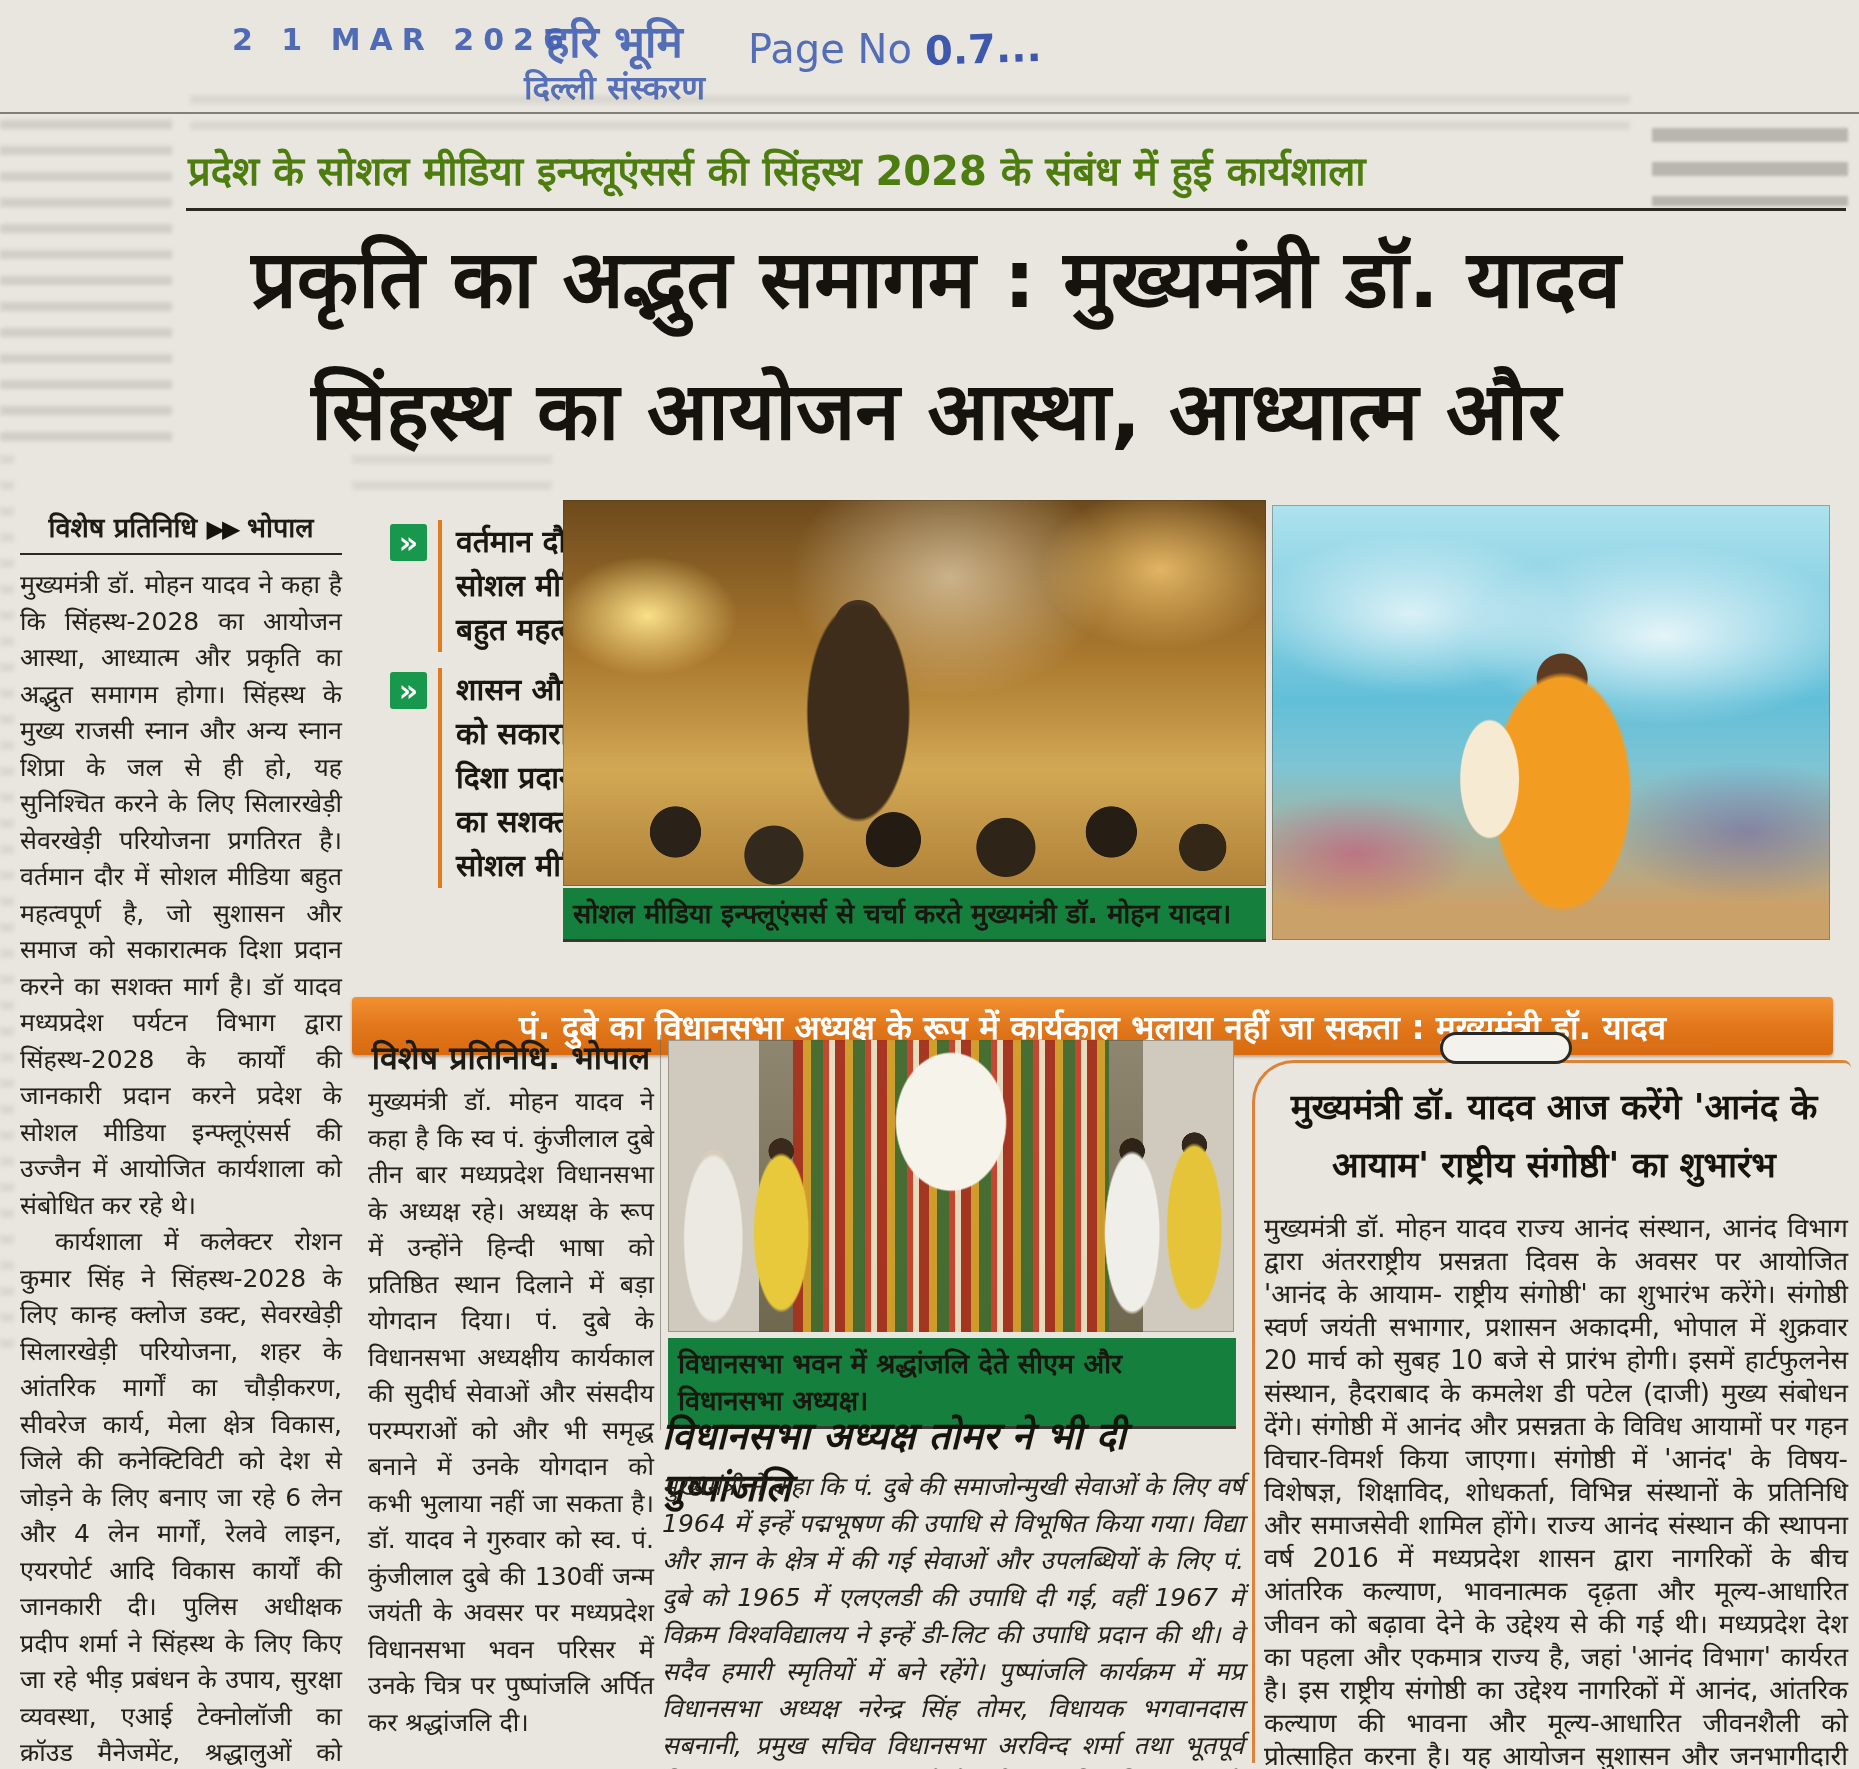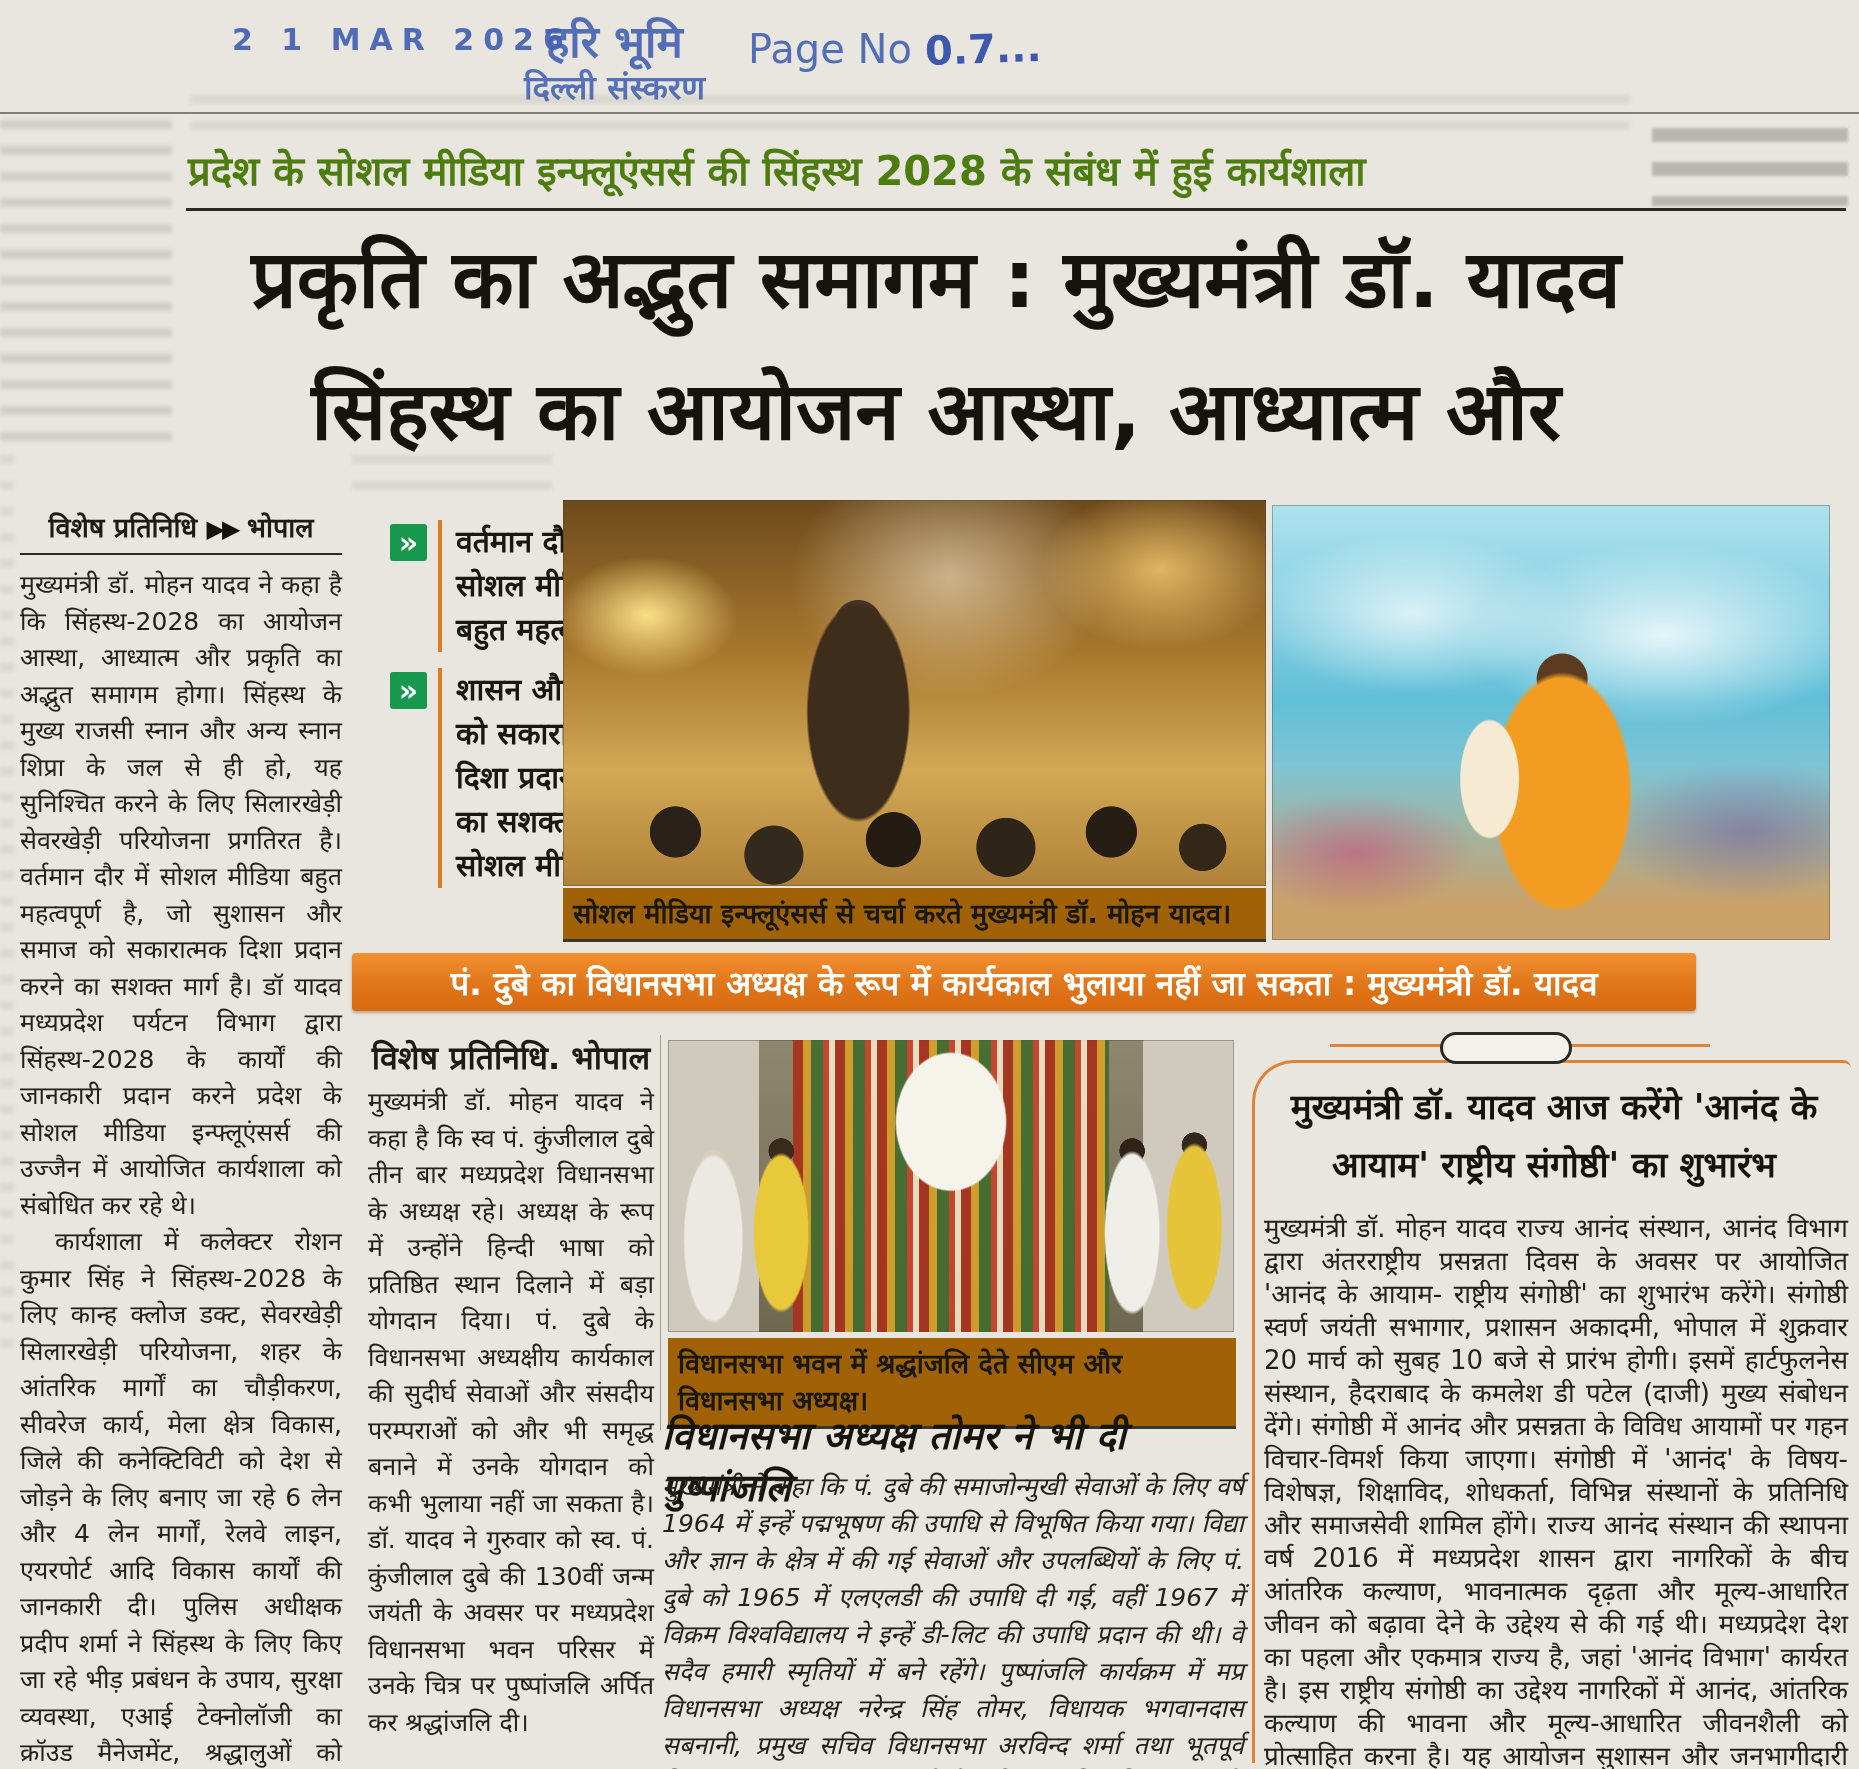--- a/index.html
+++ b/index.html
@@ -25,21 +25,21 @@
   .byline{font-size:27px;font-weight:bold;text-align:center;}
   .byline .arrows{color:#14130d;letter-spacing:-3px;font-size:24px;}
   .bodytext{font-size:25px;line-height:36.5px;text-align:justify;color:#23221a;}
   .indent{text-indent:1.4em;}
   .pullquote{font-size:30px;line-height:44px;font-weight:bold;color:#181710;
              border-left:4px solid #e07b20;padding-left:14px;}
   .chev{width:37px;height:37px;background:#18984c;color:#fff;font-size:30px;font-weight:bold;
         display:flex;align-items:center;justify-content:center;border-radius:3px;}
   
   .photo{box-shadow:0 0 0 1px rgba(60,55,40,.35) inset;}
-  .caption{font-size:27px;font-weight:bold;color:#191810;background:#a16207;padding:6px 10px 8px 10px;
+  .caption{font-size:27px;font-weight:bold;color:#191810;background:#15803d;padding:6px 10px 8px 10px;
            border-bottom:3px solid #3a382e;}
   
   .banner{background:linear-gradient(180deg,#f29130,#e0751a 55%,#d96a10);color:#ffffff;font-weight:bold;
           font-size:33px;display:flex;align-items:center;justify-content:center;border-radius:4px;
           box-shadow:0 2px 3px rgba(90,50,10,.35);}
   
   .byline2{font-size:32px;font-weight:bold;text-align:center;}
   .italictext{font-style:italic;}
   .subhead2{font-size:38px;font-weight:bold;font-style:italic;color:#15140d;}
   
@@ -123,21 +123,21 @@
         radial-gradient(ellipse 30px 60px at 39% 63%, #f7ead2 96%, transparent),
         radial-gradient(ellipse 70px 120px at 52% 66%, #f29d22 95%, transparent),
         radial-gradient(circle 26px at 52% 40%, #5d3a22 96%, transparent),
         radial-gradient(ellipse 10px 26px at 46% 50%, #26201a 95%, transparent),
         radial-gradient(ellipse 120px 60px at 15% 80%, rgba(200,60,120,.5), transparent),
         radial-gradient(ellipse 140px 70px at 85% 75%, rgba(90,60,160,.4), transparent),
         radial-gradient(ellipse 200px 90px at 70% 30%, rgba(255,255,255,.8), transparent),
         radial-gradient(ellipse 160px 80px at 25% 25%, rgba(255,255,255,.7), transparent),
         linear-gradient(180deg,#aee2ee,#62bfd8 45%,#7ec4d4 60%,#caa169 92%);"></div>
 
-  <div class="abs banner" style="top:953px;left:352px;width:1344px;height:58px;">
+  <div class="abs banner" style="top:997px;left:352px;width:1481px;height:58px;">
     <span>पं. दुबे का विधानसभा अध्यक्ष के रूप में कार्यकाल भुलाया नहीं जा सकता : मुख्यमंत्री डॉ. यादव</span>
   </div>
 
   <div class="abs" style="top:1035px;left:368px;width:286px;">
     <div class="byline2">विशेष प्रतिनिधि. भोपाल</div>
     <div class="bodytext" style="margin-top:6px;">मुख्यमंत्री डॉ. मोहन यादव ने कहा है कि स्व पं. कुंजीलाल दुबे तीन बार मध्यप्रदेश विधानसभा के अध्यक्ष रहे। अध्यक्ष के रूप में उन्होंने हिन्दी भाषा को प्रतिष्ठित स्थान दिलाने में बड़ा योगदान दिया। पं. दुबे के विधानसभा अध्यक्षीय कार्यकाल की सुदीर्घ सेवाओं और संसदीय परम्पराओं को और भी समृद्ध बनाने में उनके योगदान को कभी भुलाया नहीं जा सकता है। डॉ. यादव ने गुरुवार को स्व. पं. कुंजीलाल दुबे की 130वीं जन्म जयंती के अवसर पर मध्यप्रदेश विधानसभा भवन परिसर में उनके चित्र पर पुष्पांजलि अर्पित कर श्रद्धांजलि दी।</div>
   </div>
   <div class="vrule" style="top:1035px;left:660px;height:395px;opacity:.6;"></div>
 
   <div class="abs photo" style="top:1040px;left:668px;width:566px;height:292px;background:linear-gradient(180deg,#8f8670,#6f684f);

